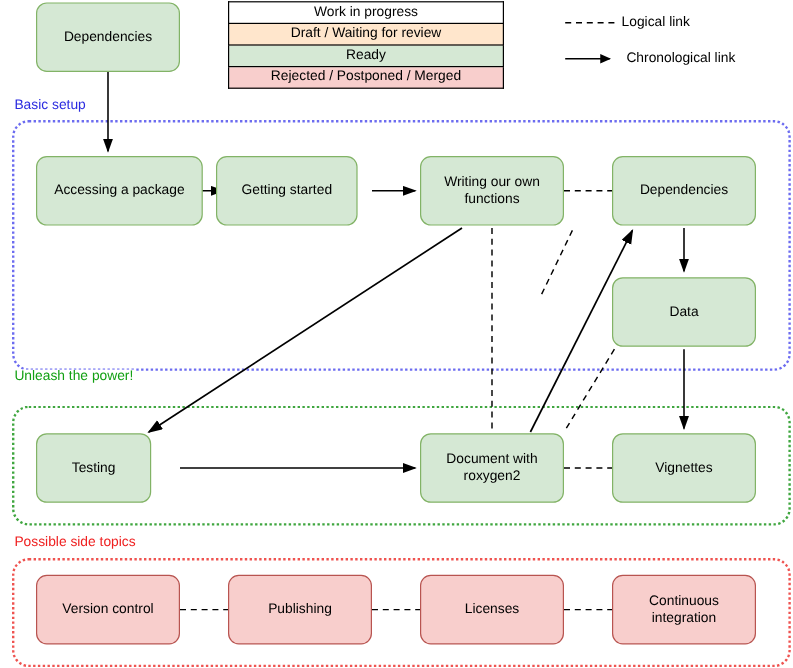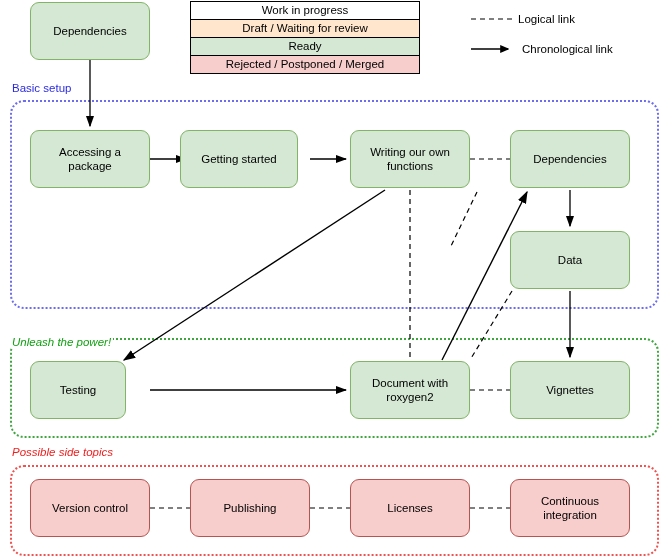--- a/index.html
+++ b/index.html
@@ -31,21 +31,21 @@
   .ll-label{position:absolute;left:48px;top:0px;font-size:11.5px;line-height:14px;white-space:nowrap;}
 
   
   .group{position:absolute;border-radius:14px;background:transparent;}
   .group.blue{border:2px dotted #6c6cf0;}
   .group.green{border:2px dotted #3fa63f;}
   .group.red{border:2px dotted #ef5350;}
   .group-label{position:absolute;font-size:11.5px;white-space:nowrap;background:#fff;padding:0 2px;}
   .group-label.blue{color:#2b2be0;}
   .group-label.green{color:#12a012;}
-  .group-label.red{color:#ef2020;font-style:italic;}
+  .group-label.red{color:#ef2020;}
 
   
   .node{
     position:absolute;border-radius:9px;
     display:flex;align-items:center;justify-content:center;
     text-align:center;font-size:11.5px;line-height:14px;
     box-sizing:border-box;
     padding:2px 6px;
   }
   .node.ready{background:#d5e8d4;border:1px solid #82b366;}
@@ -90,21 +90,21 @@
         <line x1="1" y1="7" x2="38" y2="7" stroke="#000" stroke-width="1.3" marker-end="url(#mkLegend)"></line>
       </svg>
       <span class="ll-label" style="left:52px">Chronological link</span>
     </div>
   </div>
 
   <div class="group blue" style="left:10px;top:100px;width:645px;height:205px;"></div>
   <div class="group-label blue" style="left:10px;top:82px;">Basic setup</div>
 
   <div class="group green" style="left:10px;top:338px;width:645px;height:96px;"></div>
-  <div class="group-label green" style="left:10px;top:336px;font-style:italic;">Unleash the power!</div>
+  <div class="group-label green" style="left:10px;top:308px;">Unleash the power!</div>
 
   <div class="group red" style="left:10px;top:465px;width:645px;height:87px;"></div>
   <div class="group-label red" style="left:10px;top:446px;">Possible side topics</div>
 
   <svg class="wires">
     <defs>
       <marker id="arrow" markerWidth="9" markerHeight="9" refX="8" refY="3.2" orient="auto">
         <path d="M0,0 L9,3.2 L0,6.4 z" fill="#000"></path>
       </marker>
     </defs>
@@ -135,21 +135,21 @@
 
     <line x1="470" y1="390" x2="510" y2="390" stroke="#000" stroke-width="1.2" stroke-dasharray="5,4"></line>
 
     <line x1="150" y1="508" x2="190" y2="508" stroke="#000" stroke-width="1.2" stroke-dasharray="5,4"></line>
     <line x1="310" y1="508" x2="350" y2="508" stroke="#000" stroke-width="1.2" stroke-dasharray="5,4"></line>
     <line x1="470" y1="508" x2="510" y2="508" stroke="#000" stroke-width="1.2" stroke-dasharray="5,4"></line>
   </svg>
 
   <div class="node ready" style="left:30px;top:2px;width:120px;height:58px;">Dependencies</div>
 
-  <div class="node ready" style="left:30px;top:130px;width:120px;height:58px;">Accessing a package</div>
+  <div class="node ready" style="left:30px;top:130px;width:139px;height:58px;">Accessing a package</div>
 
   <div class="node ready" style="left:180px;top:130px;width:118px;height:58px;">Getting started</div>
 
   <div class="node ready" style="left:350px;top:130px;width:120px;height:58px;">Writing our own functions</div>
 
   <div class="node ready" style="left:510px;top:130px;width:120px;height:58px;">Dependencies</div>
 
   <div class="node ready" style="left:510px;top:231px;width:120px;height:58px;">Data</div>
 
   <div class="node ready" style="left:30px;top:361px;width:96px;height:58px;">Testing</div>

